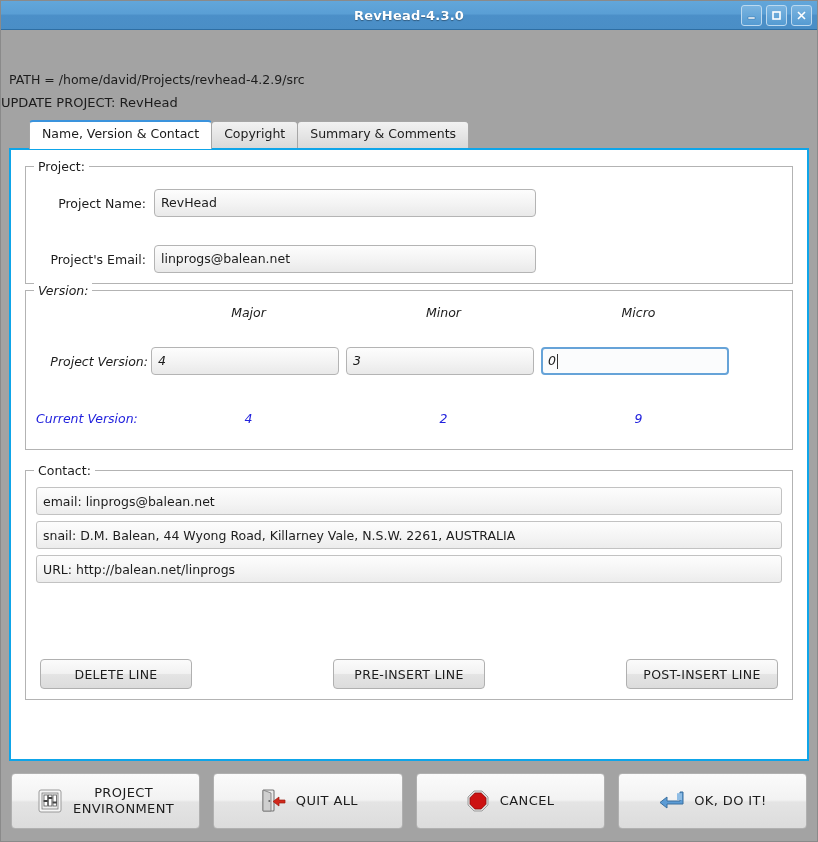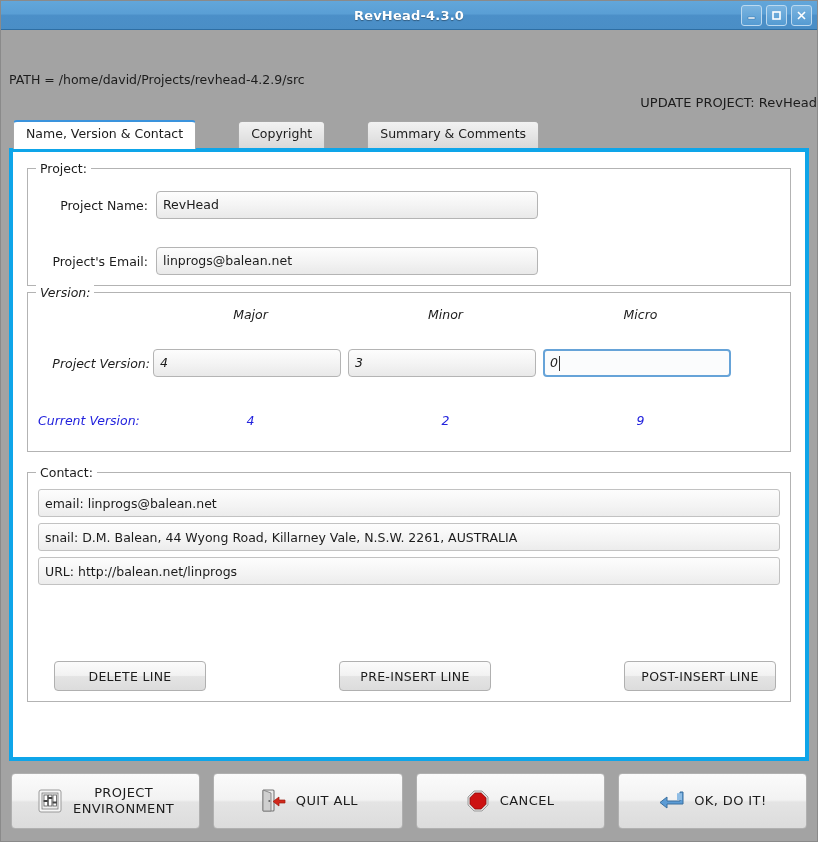--- a/index.html
+++ b/index.html
@@ -36,28 +36,28 @@
     border:1px solid #bcd9ef;border-radius:3px;
     background:linear-gradient(to bottom,#7ab4e0,#559bd2);
     display:flex;align-items:center;justify-content:center;
   }
   .winbtn svg{display:block;}
   
   .pathline{
     padding:6px 8px 2px 8px;font-size:12.5px;color:#1c1c1c;margin-top:36px;
   }
   .updateline{
-    text-align:right;font-size:13px;color:#1c1c1c;
+    text-align:left;font-size:13px;color:#1c1c1c;
     padding:6px 0 10px 0;
   }
   
   .tabstrip{
     display:flex;align-items:flex-end;
-    padding-left:12px;height:28px;flex:0 0 28px;
-    position:relative;z-index:3;gap:43px;
+    padding-left:28px;height:28px;flex:0 0 28px;
+    position:relative;z-index:3;
   }
   .tab{
     height:26px;line-height:24px;
     padding:0 12px;
     font-size:12.5px;color:#1c1c1c;
     border:1px solid #a6a6a6;
     border-bottom:none;
     border-radius:4px 4px 0 0;
     background:linear-gradient(to bottom,#f2f2f2,#d9d9d9);
     margin-right:-1px;
@@ -69,21 +69,21 @@
     border-top:2px solid #3a93dd;
     border-left-color:#a6a6a6;border-right-color:#a6a6a6;
     height:27px;line-height:24px;
     z-index:4;
     margin-bottom:-1px;
   }
   
   .panel{
     margin:0 8px;
     background:#ffffff;
-    border:4px solid #0ea5e9;
+    border:2px solid #0ea5e9;
     flex:1 1 auto;
     position:relative;
     padding:10px 10px 6px 10px;
     box-sizing:border-box;
     min-height:0;
   }
   
   .group{
     border:1px solid #b3b3b3;
     margin:6px 4px 0 4px;
@@ -145,21 +145,21 @@
     border:1px solid #b0b0b0;border-radius:4px;
     background:linear-gradient(to bottom,#fbfbfb 0%,#f2f2f2 48%,#e4e4e4 52%,#dcdcdc 100%);
     font-family:"DejaVu Sans","Liberation Sans",sans-serif;
     font-size:12.5px;color:#1c1c1c;
     display:flex;align-items:center;justify-content:center;
     box-sizing:border-box;
     cursor:default;
     white-space:nowrap;
   }
   .linebtns{
-    position:absolute;left:26px;right:14px;bottom:10px;
+    position:absolute;left:14px;right:14px;bottom:10px;
     display:flex;justify-content:space-between;
   }
   .linebtn{width:152px;height:30px;letter-spacing:.3px;}
   .bottombar{
     flex:0 0 auto;
     display:flex;gap:13px;
     padding:12px 10px 12px 10px;
     box-sizing:border-box;
     border-radius:14px;
   }

